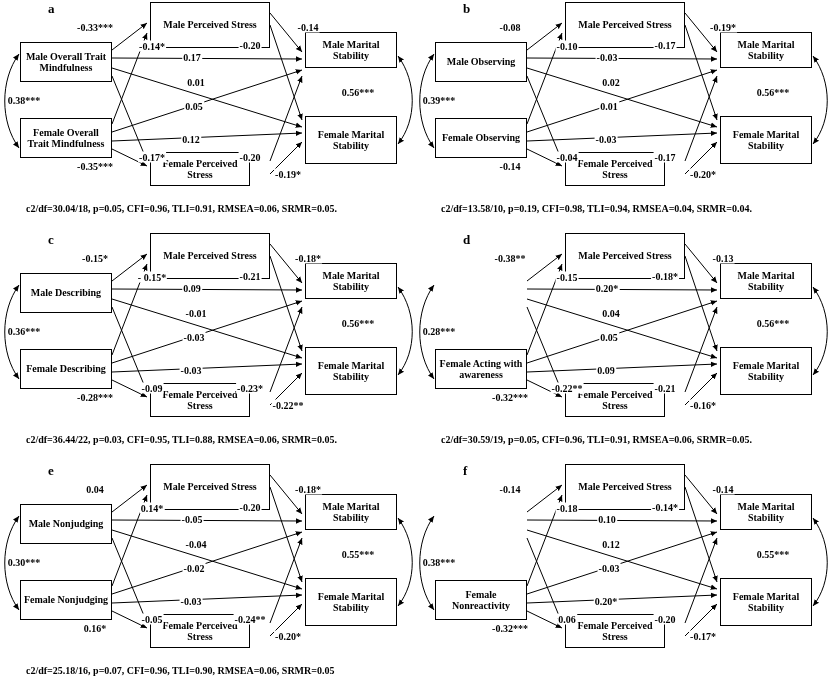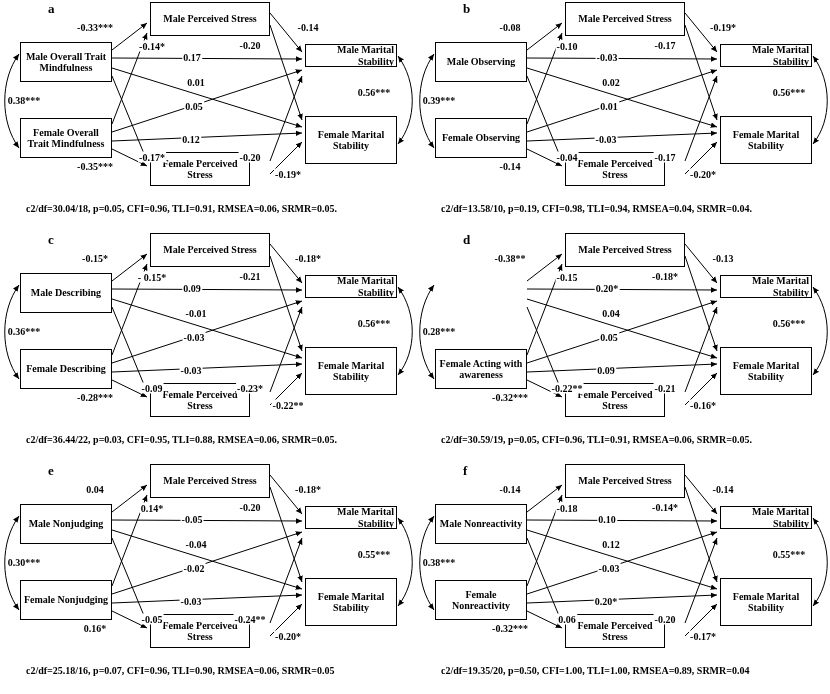--- a/index.html
+++ b/index.html
@@ -19,44 +19,44 @@
   .arrows{position:absolute;left:0;top:0;z-index:1;}
   .box{
     position:absolute;z-index:2;
     border:1.3px solid #000;background:#fff;
     display:flex;align-items:center;justify-content:center;
     text-align:center;font-weight:bold;font-size:10px;line-height:1.15;
     padding:2px;box-sizing:border-box;
   }
   .male-pred   {left:20px; top:42px;  width:92px;  height:40px;}
   .female-pred {left:20px; top:118px; width:92px;  height:40px;}
-  .male-ps     {left:150px;top:2px;   width:120px; height:34px;}
+  .male-ps     {left:150px;top:2px;   width:120px; height:46px;}
   .female-ps   {left:150px;top:152px; width:100px; height:34px;}
-  .male-ms     {left:305px;top:44px;  width:92px;  height:23px;text-align:right;}
+  .male-ms     {left:305px;top:32px;  width:92px;  height:36px;}
   .female-ms   {left:305px;top:116px; width:92px;  height:48px;}
   .coef{
     position:absolute;z-index:3;
     transform:translate(-50%,-50%);
     font-weight:bold;font-size:10px;white-space:nowrap;
     background:#fff;padding:0 1px;
   }
   .c0 {left:95px; top:27px;}
   .c1 {left:152px;top:46px;}
   .c2 {left:192px;top:57px;}
   .c3 {left:308px;top:27px;}
   .c4 {left:250px;top:45px;}
   .c5 {left:196px;top:82px;}
   .c6 {left:194px;top:106px;}
   .c7 {left:191px;top:139px;}
   .c8 {left:152px;top:157px;}
   .c9 {left:250px;top:157px;}
   .c10{left:95px; top:166px;}
   .c11{left:288px;top:174px;}
   .corr-left {left:24px; top:100px;text-align:right;}
-  .corr-right{left:358px;top:92px;margin-left:16px;}
+  .corr-right{left:358px;top:92px;}
   .fit{
     position:absolute;left:26px;top:203px;z-index:3;
     font-weight:bold;font-size:10px;white-space:nowrap;
   }
 </style>
 </head>
 <body>
 
 <div id="figure-grid">
   <div class="panel">
@@ -343,21 +343,20 @@
         <line x1="112" y1="149" x2="147" y2="166" marker-end="url(#ah)"></line>
         <line x1="270" y1="13" x2="302" y2="52" marker-end="url(#ah)"></line>
         <line x1="270" y1="25" x2="302" y2="120" marker-end="url(#ah)"></line>
         <line x1="270" y1="161" x2="302" y2="76" marker-end="url(#ah)"></line>
         <line x1="270" y1="174" x2="302" y2="142" marker-end="url(#ah)"></line>
         <path d="M19,54 C0,80 0,122 19,148" marker-start="url(#ah)" marker-end="url(#ah)"></path>
         <path d="M398,56 C417,82 417,120 398,144" marker-start="url(#ah)" marker-end="url(#ah)"></path>
       </g>
     </svg>
 
-    <div class="box male-pred">Male Nonreactivity</div>
     <div class="box female-pred">Female Nonreactivity</div>
     <div class="box male-ps">Male Perceived Stress</div>
     <div class="box female-ps">Female Perceived Stress</div>
     <div class="box male-ms">Male Marital Stability</div>
     <div class="box female-ms">Female Marital Stability</div>
 
     <div class="coef c0">-0.14</div>
     <div class="coef c1">-0.18</div>
     <div class="coef c2">0.10</div>
     <div class="coef c3">-0.14</div>
@@ -366,15 +365,14 @@
     <div class="coef c6">-0.03</div>
     <div class="coef c7">0.20*</div>
     <div class="coef c8">0.06</div>
     <div class="coef c9">-0.20</div>
     <div class="coef c10">-0.32***</div>
     <div class="coef c11">-0.17*</div>
 
     <div class="coef corr-left">0.38***</div>
     <div class="coef corr-right">0.55***</div>
 
-    <div class="fit">c2/df=19.35/20, p=0.50, CFI=1.00, TLI=1.00, RMSEA=0.89, SRMR=0.04</div>
   </div>
 </div>
 
 </body></html>

